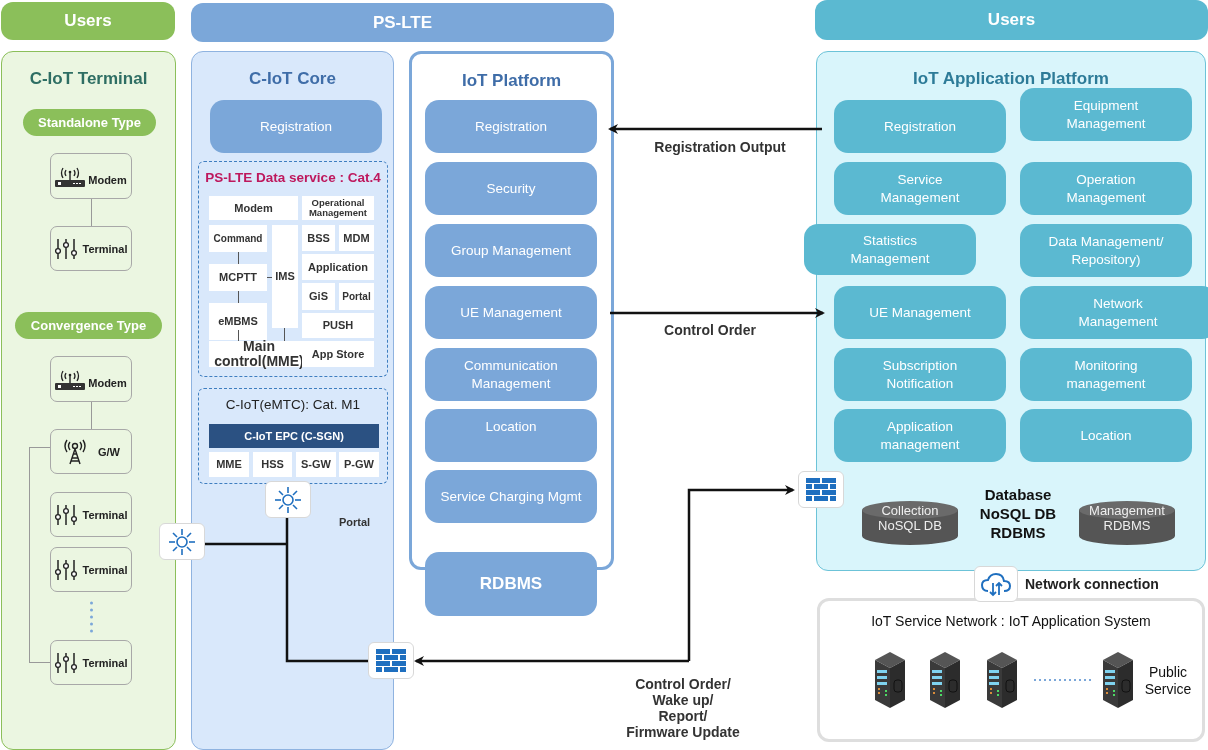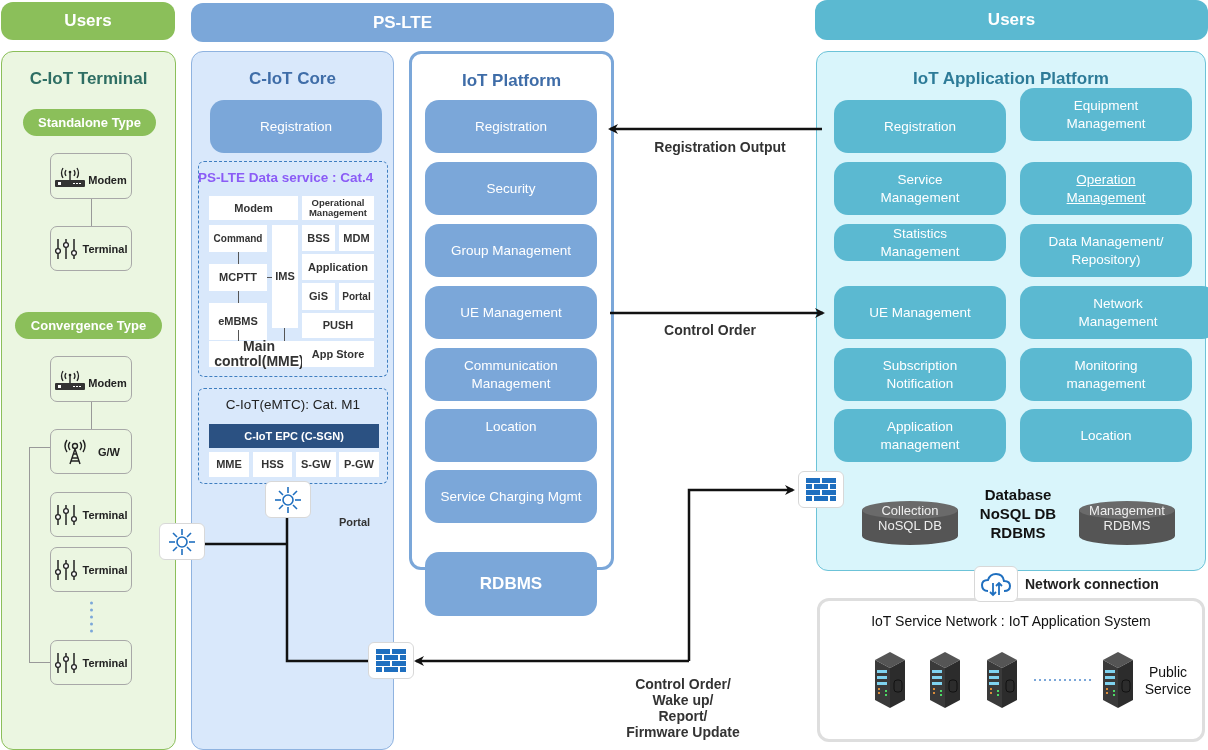--- a/index.html
+++ b/index.html
@@ -174,21 +174,21 @@
     </svg>
   <span>Terminal</span>
 </div>
 
 <div class="panel panel-lblue" style="left:191px;top:51px;width:203px;height:699px;">
   <div class="ptitle t-blue" style="top:17px;">C-IoT Core</div>
 </div>
 <div class="bbox" style="left:210px;top:100px;width:172px;height:53px;">Registration</div>
 
 <div class="dashed" style="left:198px;top:161px;width:190px;height:216px;"></div>
-<div class="abs" style="left:198px;top:170px;width:190px;font-weight:bold;font-size:13.5px;color:#8b5cf6;">PS-LTE Data service : Cat.4</div>
+<div class="abs" style="left:198px;top:170px;width:190px;text-align:center;font-weight:bold;font-size:13.5px;color:#be185d;">PS-LTE Data service : Cat.4</div>
 
 <div class="cell" style="left:209px;top:196px;width:89px;height:24px;">Modem</div>
 <div class="cell" style="left:302px;top:196px;width:72px;height:24px;font-size:9.5px;">Operational Management</div>
 
 <div class="cell" style="left:209px;top:225px;width:58px;height:27px;font-size:10px;">Command</div>
 <div class="cell" style="left:209px;top:264px;width:58px;height:27px;">MCPTT</div>
 <div class="cell" style="left:209px;top:303px;width:58px;height:37px;">eMBMS</div>
 <div class="cell" style="left:209px;top:341px;width:100px;height:26px;font-size:14px;">Main control(MME)</div>
 <div class="cell" style="left:272px;top:225px;width:26px;height:103px;">IMS</div>
 
@@ -227,22 +227,22 @@
 <div class="bbox" style="left:425px;top:409px;width:172px;height:53px;align-items:flex-start;padding-top:9px;">Location</div>
 <div class="bbox" style="left:425px;top:470px;width:172px;height:53px;">Service Charging Mgmt</div>
 <div class="bbox" style="left:425px;top:552px;width:172px;height:64px;font-weight:bold;font-size:17px;">RDBMS</div>
 
 <div class="panel panel-teal" style="left:816px;top:51px;width:390px;height:520px;">
   <div class="ptitle t-teal" style="top:17px;">IoT Application Platform</div>
 </div>
 <div class="tbox" style="left:834px;top:100px;width:172px;height:53px;">Registration</div>
 <div class="tbox" style="left:1020px;top:88px;width:172px;height:53px;padding:0 40px;">Equipment Management</div>
 <div class="tbox" style="left:834px;top:162px;width:172px;height:53px;padding:0 38px;">Service Management</div>
-<div class="tbox" style="left:1020px;top:162px;width:172px;height:53px;padding:12px 40px;text-decoration:underline;">Operation Management</div>
-<div class="tbox" style="left:834px;top:224px;width:172px;height:37px;padding:12px 40px;">Statistics Management</div>
+<div class="tbox" style="left:1020px;top:162px;width:172px;height:53px;padding:12px 40px;">Operation Management</div>
+<div class="tbox" style="left:804px;top:224px;width:172px;height:51px;padding:12px 40px;">Statistics Management</div>
 <div class="tbox" style="left:1020px;top:224px;width:172px;height:53px;padding:0 20px;">Data Management/ Repository)</div>
 <div class="tbox" style="left:834px;top:286px;width:172px;height:53px;">UE Management</div>
 <div class="tbox" style="left:1020px;top:286px;width:196px;height:53px;padding:0 40px;">Network Management</div>
 <div class="tbox" style="left:834px;top:348px;width:172px;height:53px;padding:0 40px;">Subscription Notification</div>
 <div class="tbox" style="left:1020px;top:348px;width:172px;height:53px;padding:0 40px;">Monitoring management</div>
 <div class="tbox" style="left:834px;top:409px;width:172px;height:53px;padding:0 40px;">Application management</div>
 <div class="tbox" style="left:1020px;top:409px;width:172px;height:53px;">Location</div>
 
 <div class="db" style="left:862px;top:501px;">
   <div class="bot"></div>

